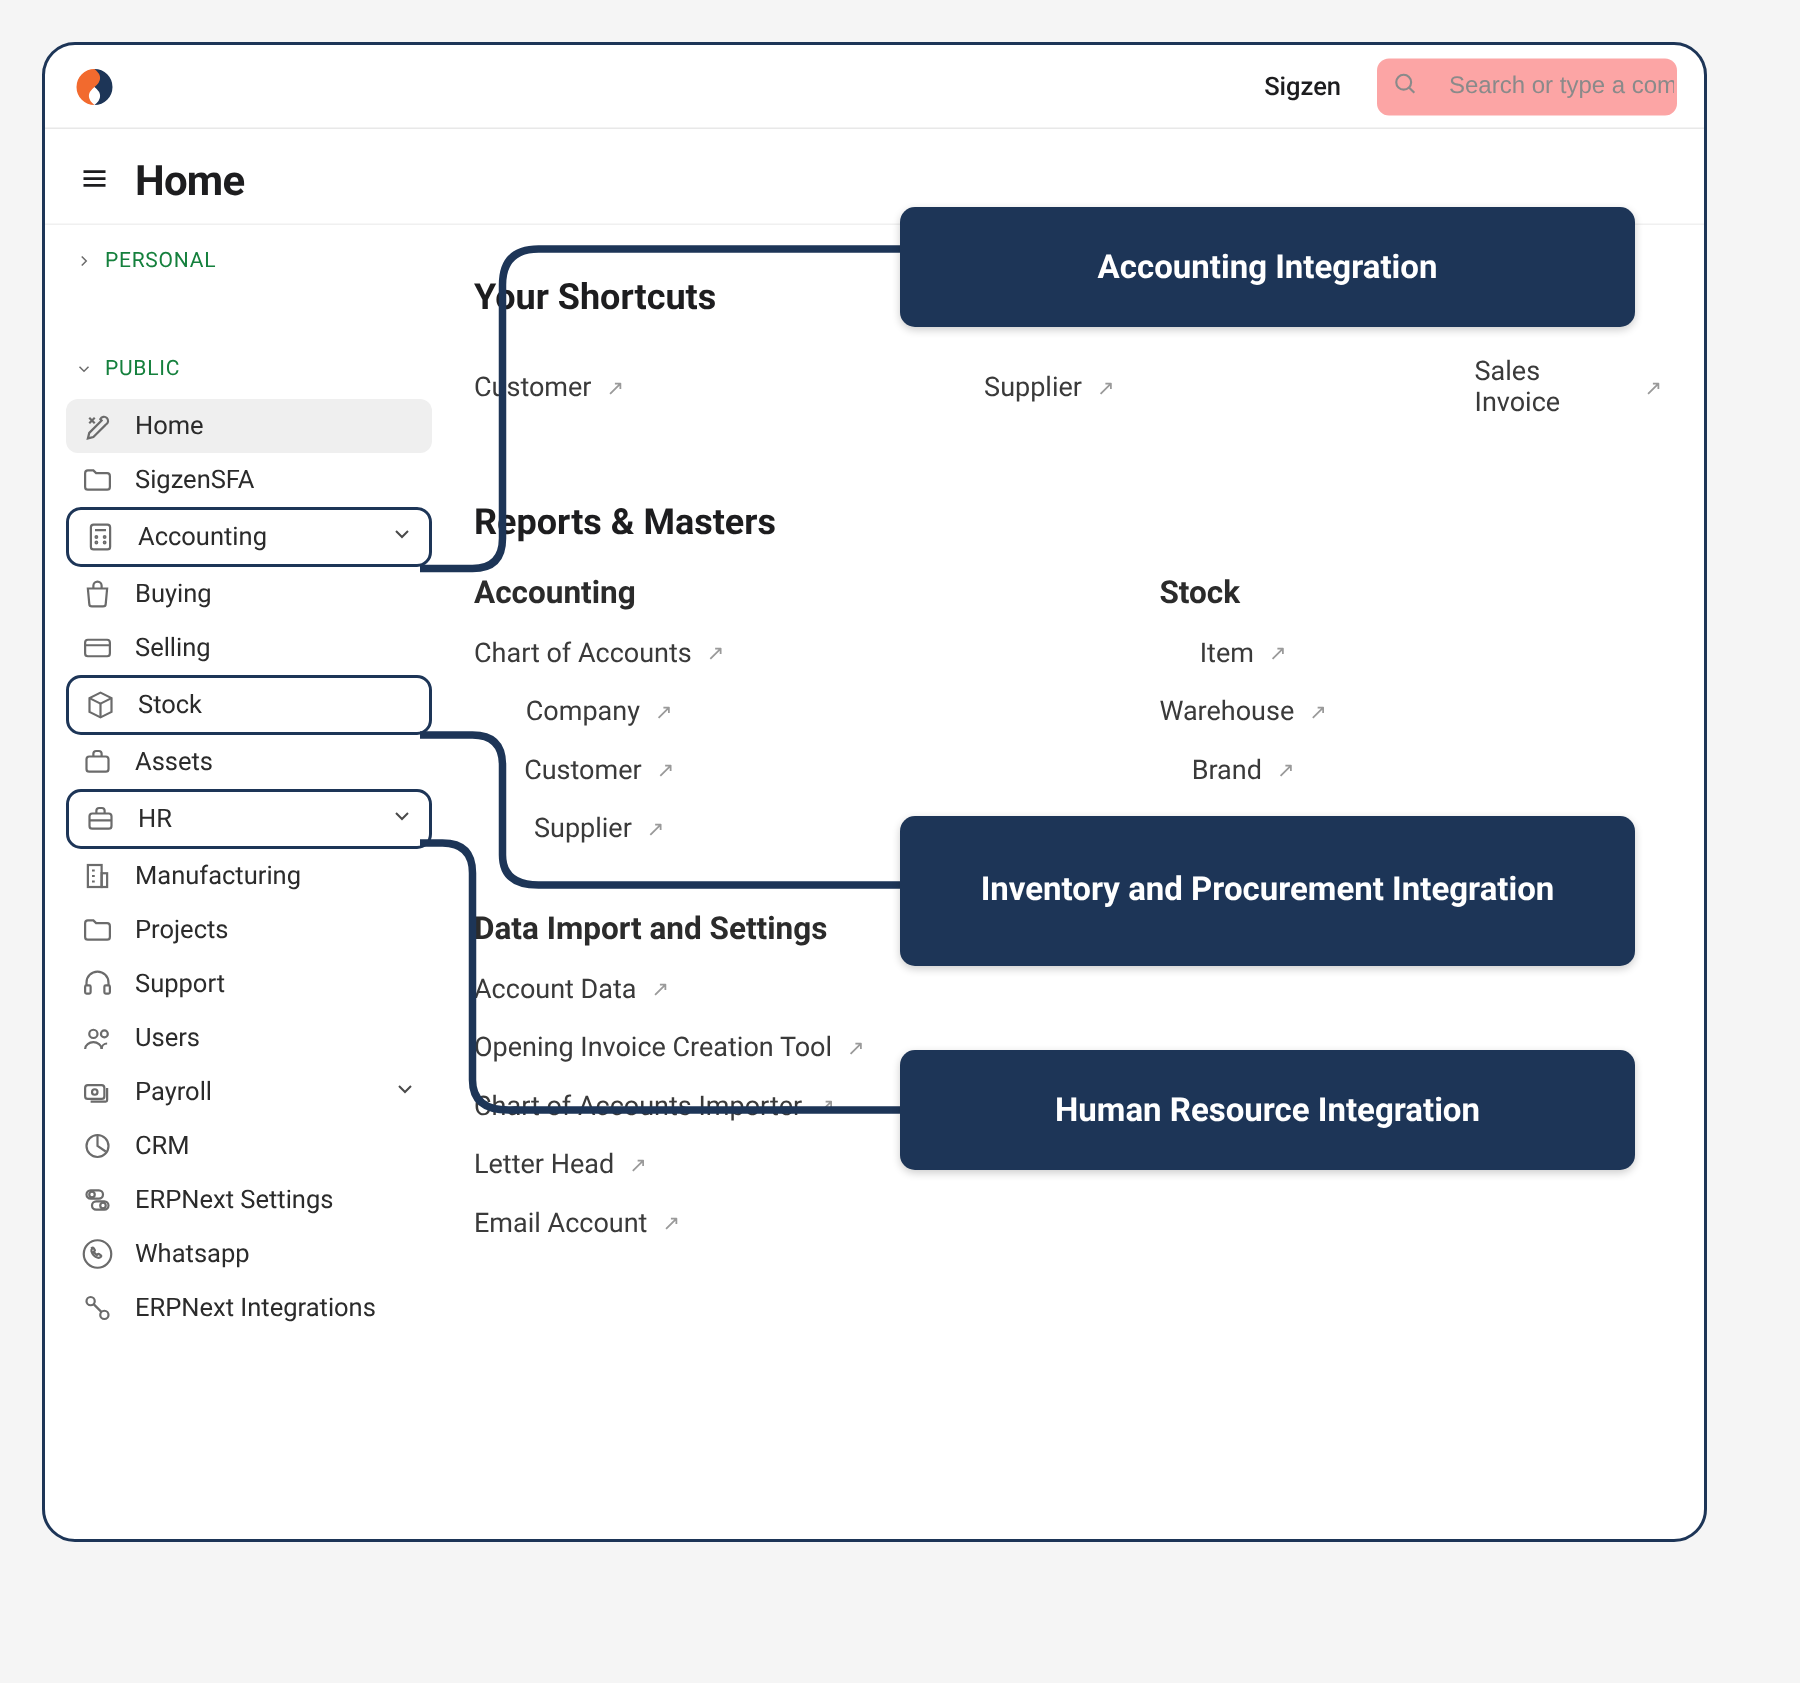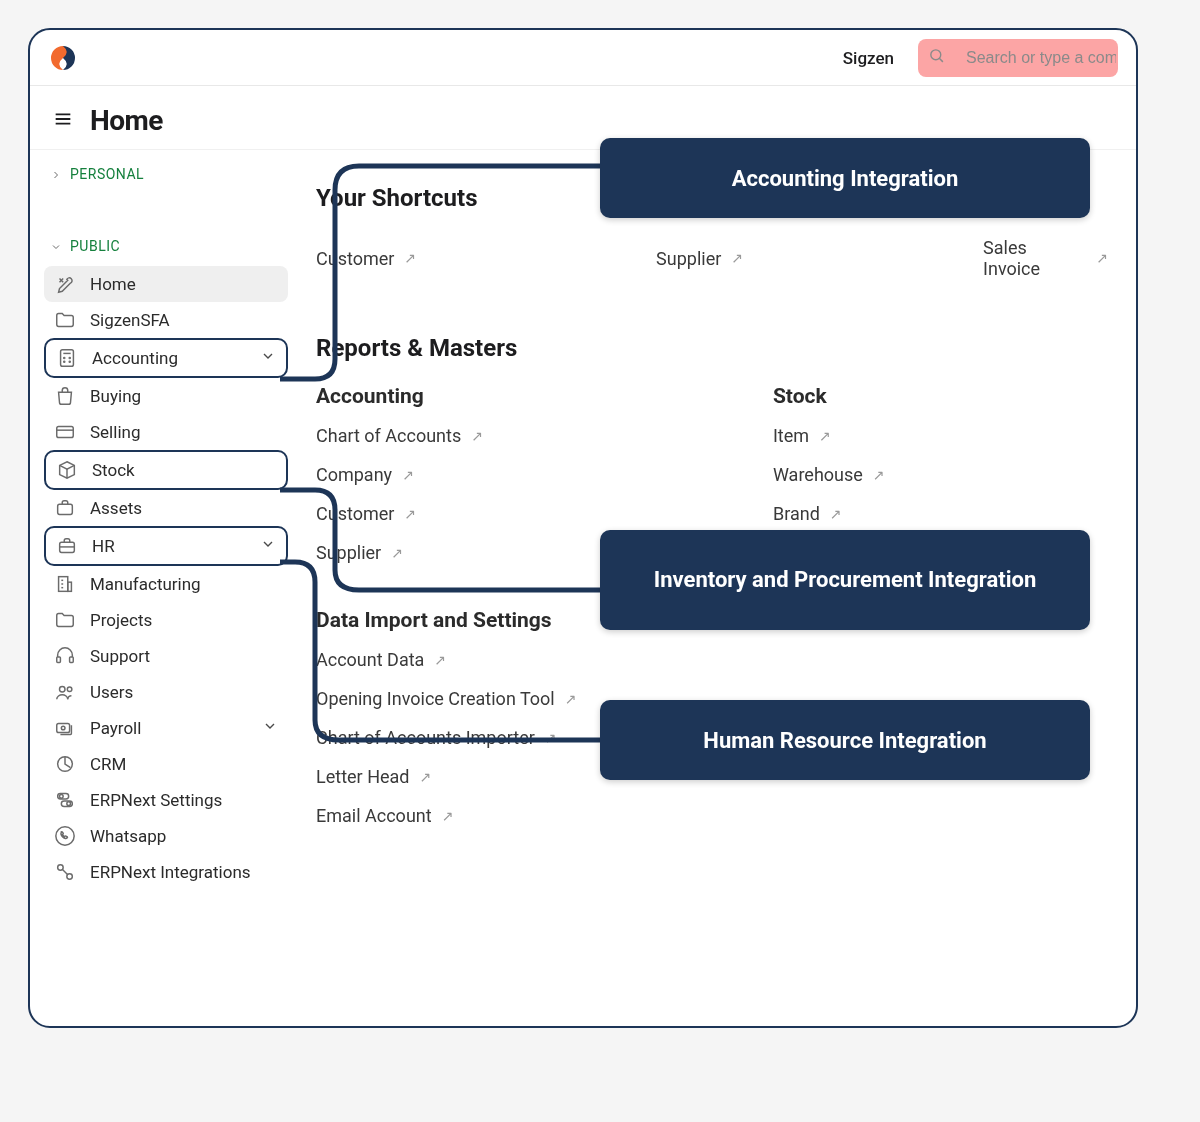--- a/index.html
+++ b/index.html
@@ -157,20 +157,21 @@
     display: flex;
     gap: 290px;
     margin-bottom: 42px;
   }
   .col .link-list {
     list-style: none;
     display: flex;
     flex-direction: column;
     gap: 12px;
     margin-top: 6px;
+    align-items: center;
   }
   .single-col .link-list {
     list-style: none;
     display: flex;
     flex-direction: column;
     gap: 12px;
     margin-top: 6px;
   }
 
   
@@ -183,21 +184,21 @@
     border-radius: 10px;
     display: flex;
     align-items: center;
     justify-content: center;
     text-align: center;
     padding: 0 36px;
     box-shadow: 0 2px 6px rgba(0,0,0,0.2);
     z-index: 20;
   }
   .callout.c1 { left: 570px; top: 96px;  width: 490px; height: 80px; margin-top: 12px; }
-  .callout.c2 { left: 570px; top: 500px; width: 490px; height: 100px; line-height: 1.25; }
+  .callout.c2 { left: 570px; top: 514px; width: 490px; height: 100px; line-height: 1.25; }
   .callout.c3 { left: 570px; top: 670px; width: 490px; height: 80px; justify-content: center; }
 
   
   .connectors {
     position: absolute;
     left: 0; top: 0;
     width: 100%; height: 100%;
     pointer-events: none;
     z-index: 10;
   }

